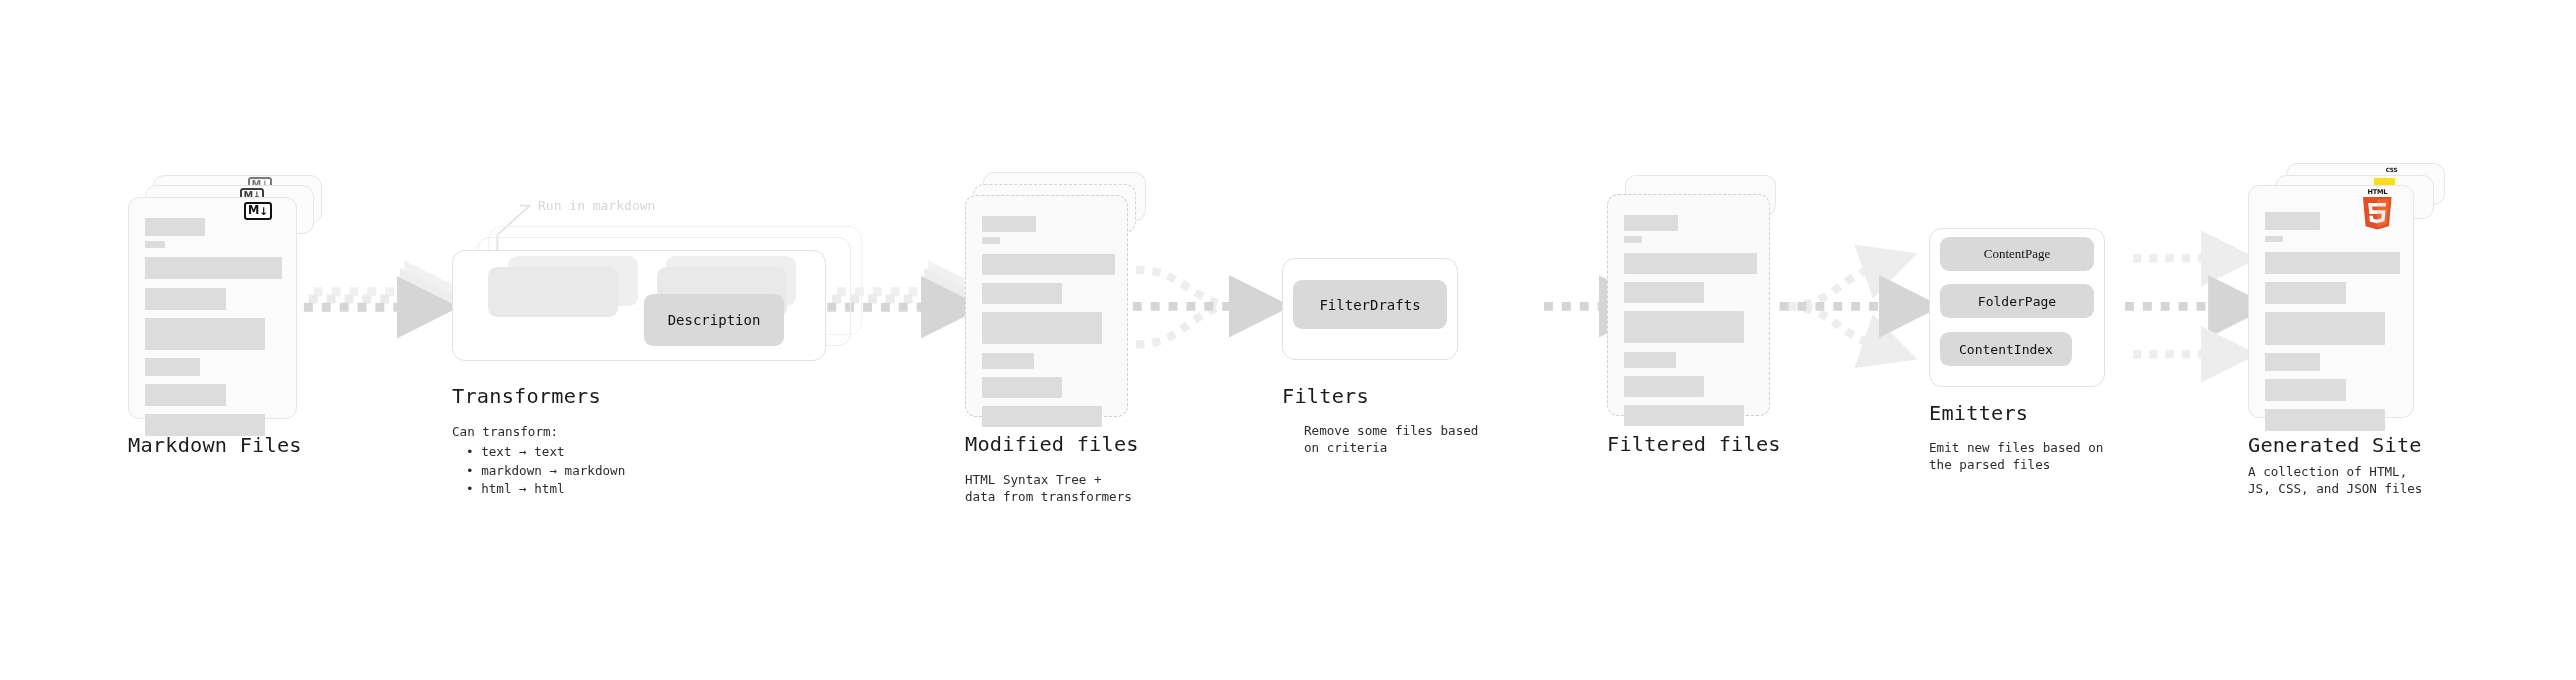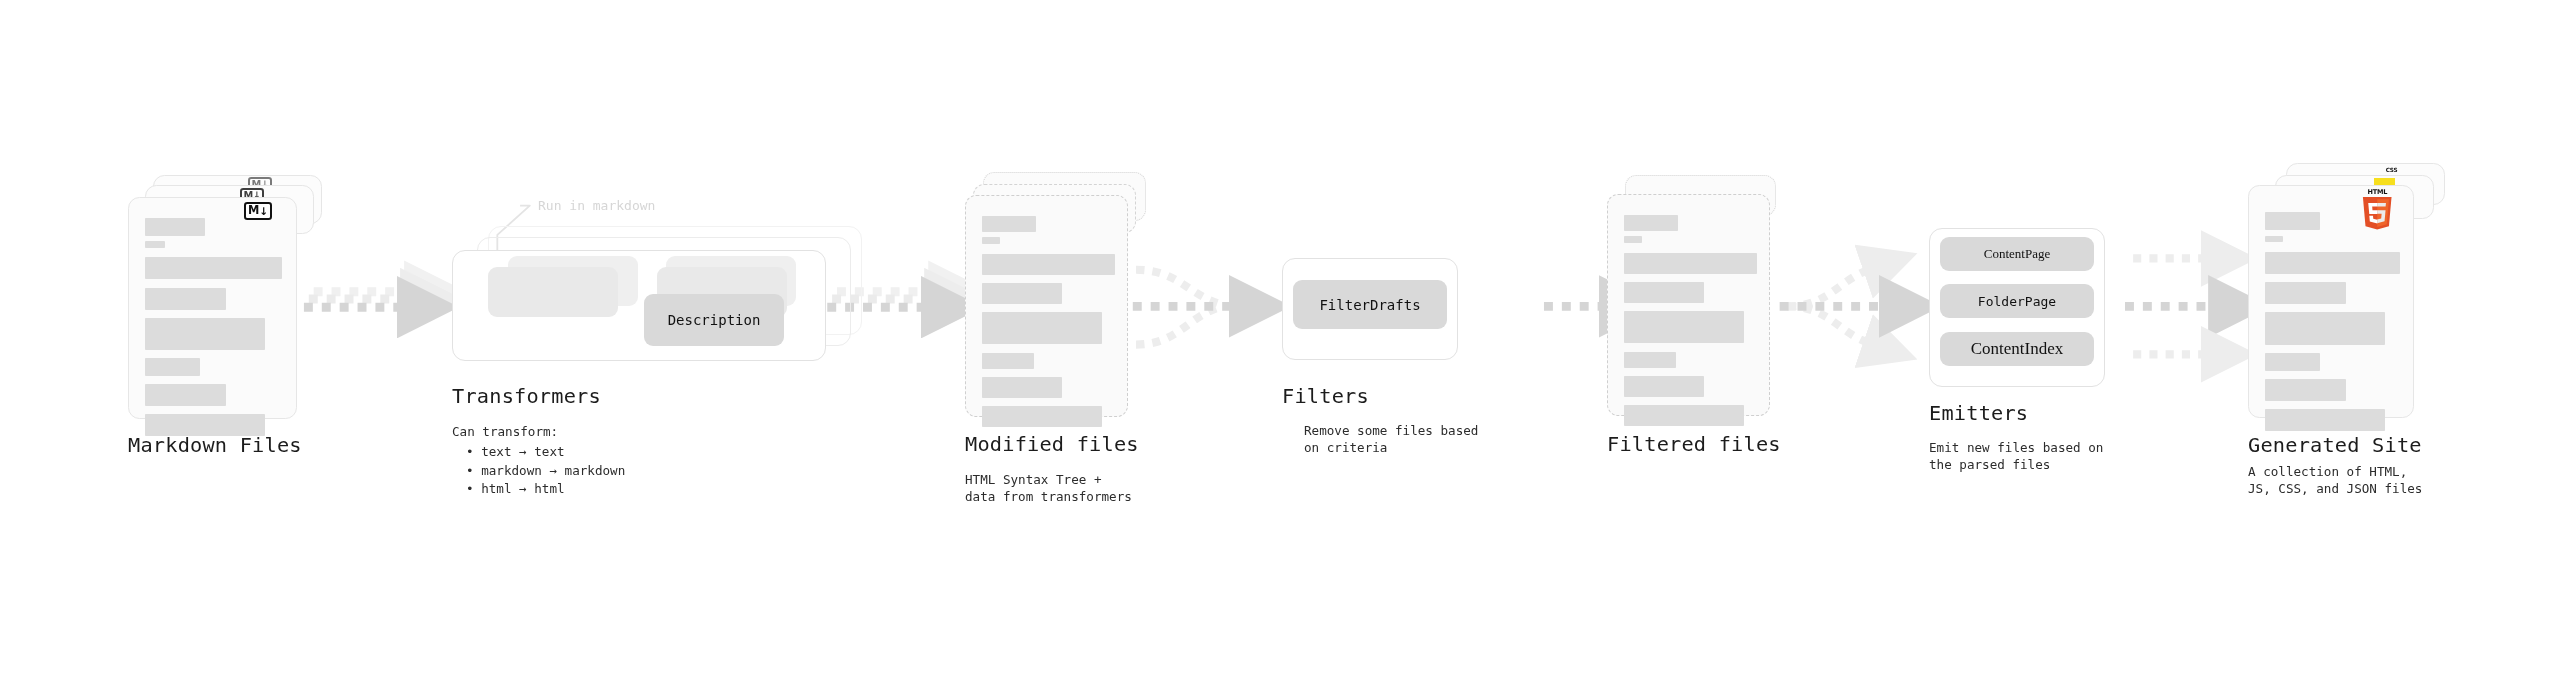--- a/index.html
+++ b/index.html
@@ -264,21 +264,21 @@
       <div class="ln" style="width:80px;height:21px;margin-bottom:8.1px;"></div>
       <div class="ln" style="width:120px;height:21px;"></div>
     </div>
   </div>
 
   <div class="cap-title" style="left:1607px;top:432px;">Filtered files</div>
 
   <div class="panel" style="left:1929px;top:228px;width:176px;height:159px;"></div>
   <div class="chip" style="left:1940px;top:237px;width:154px;height:34px;font-size:13px;font-family:Liberation Serif, serif;">ContentPage</div>
   <div class="chip" style="left:1940px;top:284px;width:154px;height:34px;font-size:13px;">FolderPage</div>
-  <div class="chip" style="left:1940px;top:332px;width:154px;height:34px;font-size:17px;font-family:Liberation Serif, serif;">ContentIndex</div>
+  <div class="chip" style="left:1940px;top:332px;width:132px;height:34px;font-size:13px;">ContentIndex</div>
 
   <div class="cap-title" style="left:1929px;top:401px;">Emitters</div>
   <div class="cap-sub" style="left:1929px;top:439px;">Emit new files based on
 the parsed files</div>
 
   <div class="ghost" style="left:2286px;top:163px;width:159px;height:42px;"></div>
   <div class="abs" style="left:2381px;top:167px;width:21px;height:13px;">
     <div style="font-family:'DejaVu Sans','Liberation Sans',sans-serif;font-size:5.7px;
                 font-weight:bold;color:#111;text-align:center;line-height:7.3px;letter-spacing:-0.2px;">CSS</div>
     <div style="width:19.5px;height:2.4px;background:#264de4;margin:0.8px auto 0;"></div>

